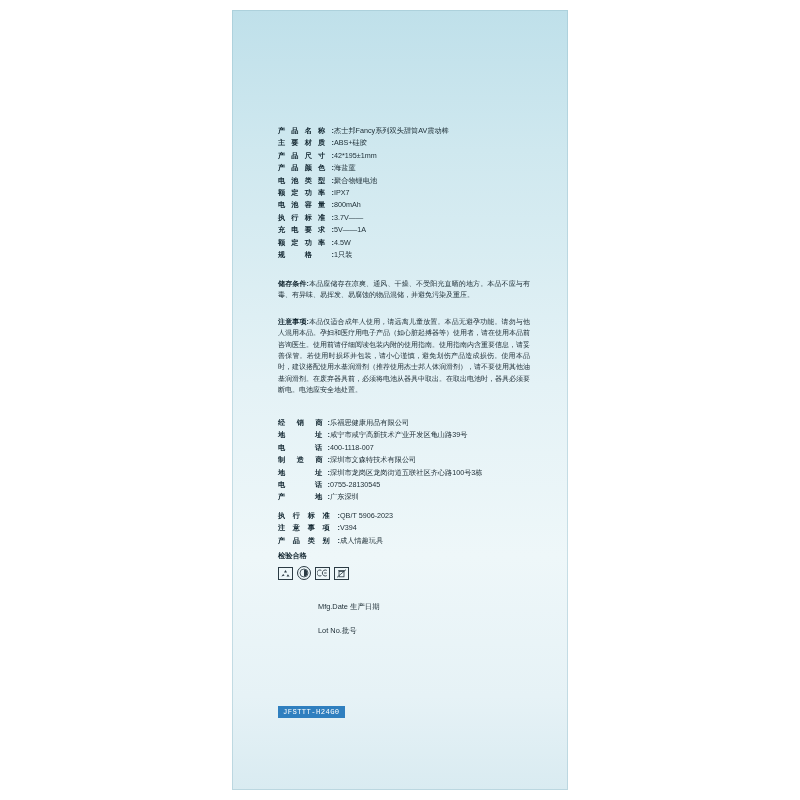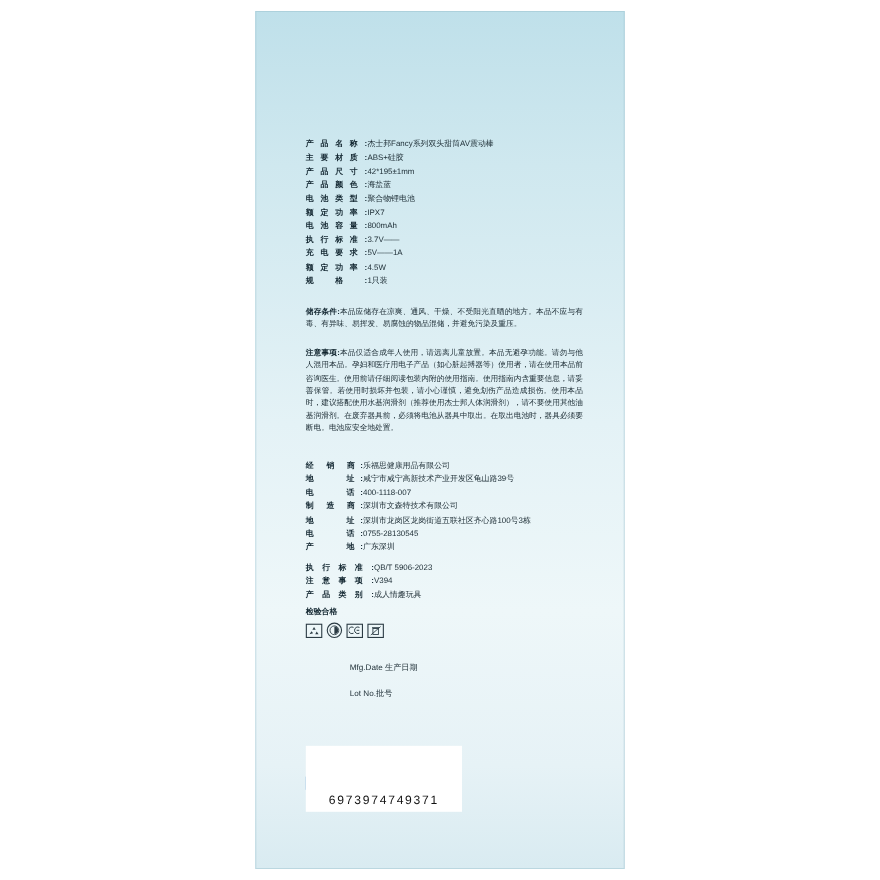--- a/index.html
+++ b/index.html
@@ -344,20 +344,16 @@
               <line x1="1" y1="8.4" x2="10" y2="0.6" stroke="#2b3b44" stroke-width="0.8"></line>
             </svg>
         </div>
       </div>
 
       <div class="mfg-line" id="mfg-date">Mfg.Date 生产日期</div>
       <div class="mfg-line" id="lot-no">Lot No.批号</div>
 
       <div class="code-chip">JFSTTT-H24G0</div>
 
-      <div class="barcode-box">
-        <div class="barcode-bars"></div>
-        <div class="barcode-num">6973974749371</div>
-      </div>
 
     </div>
   </div>
 </div>
 
 </body></html>

